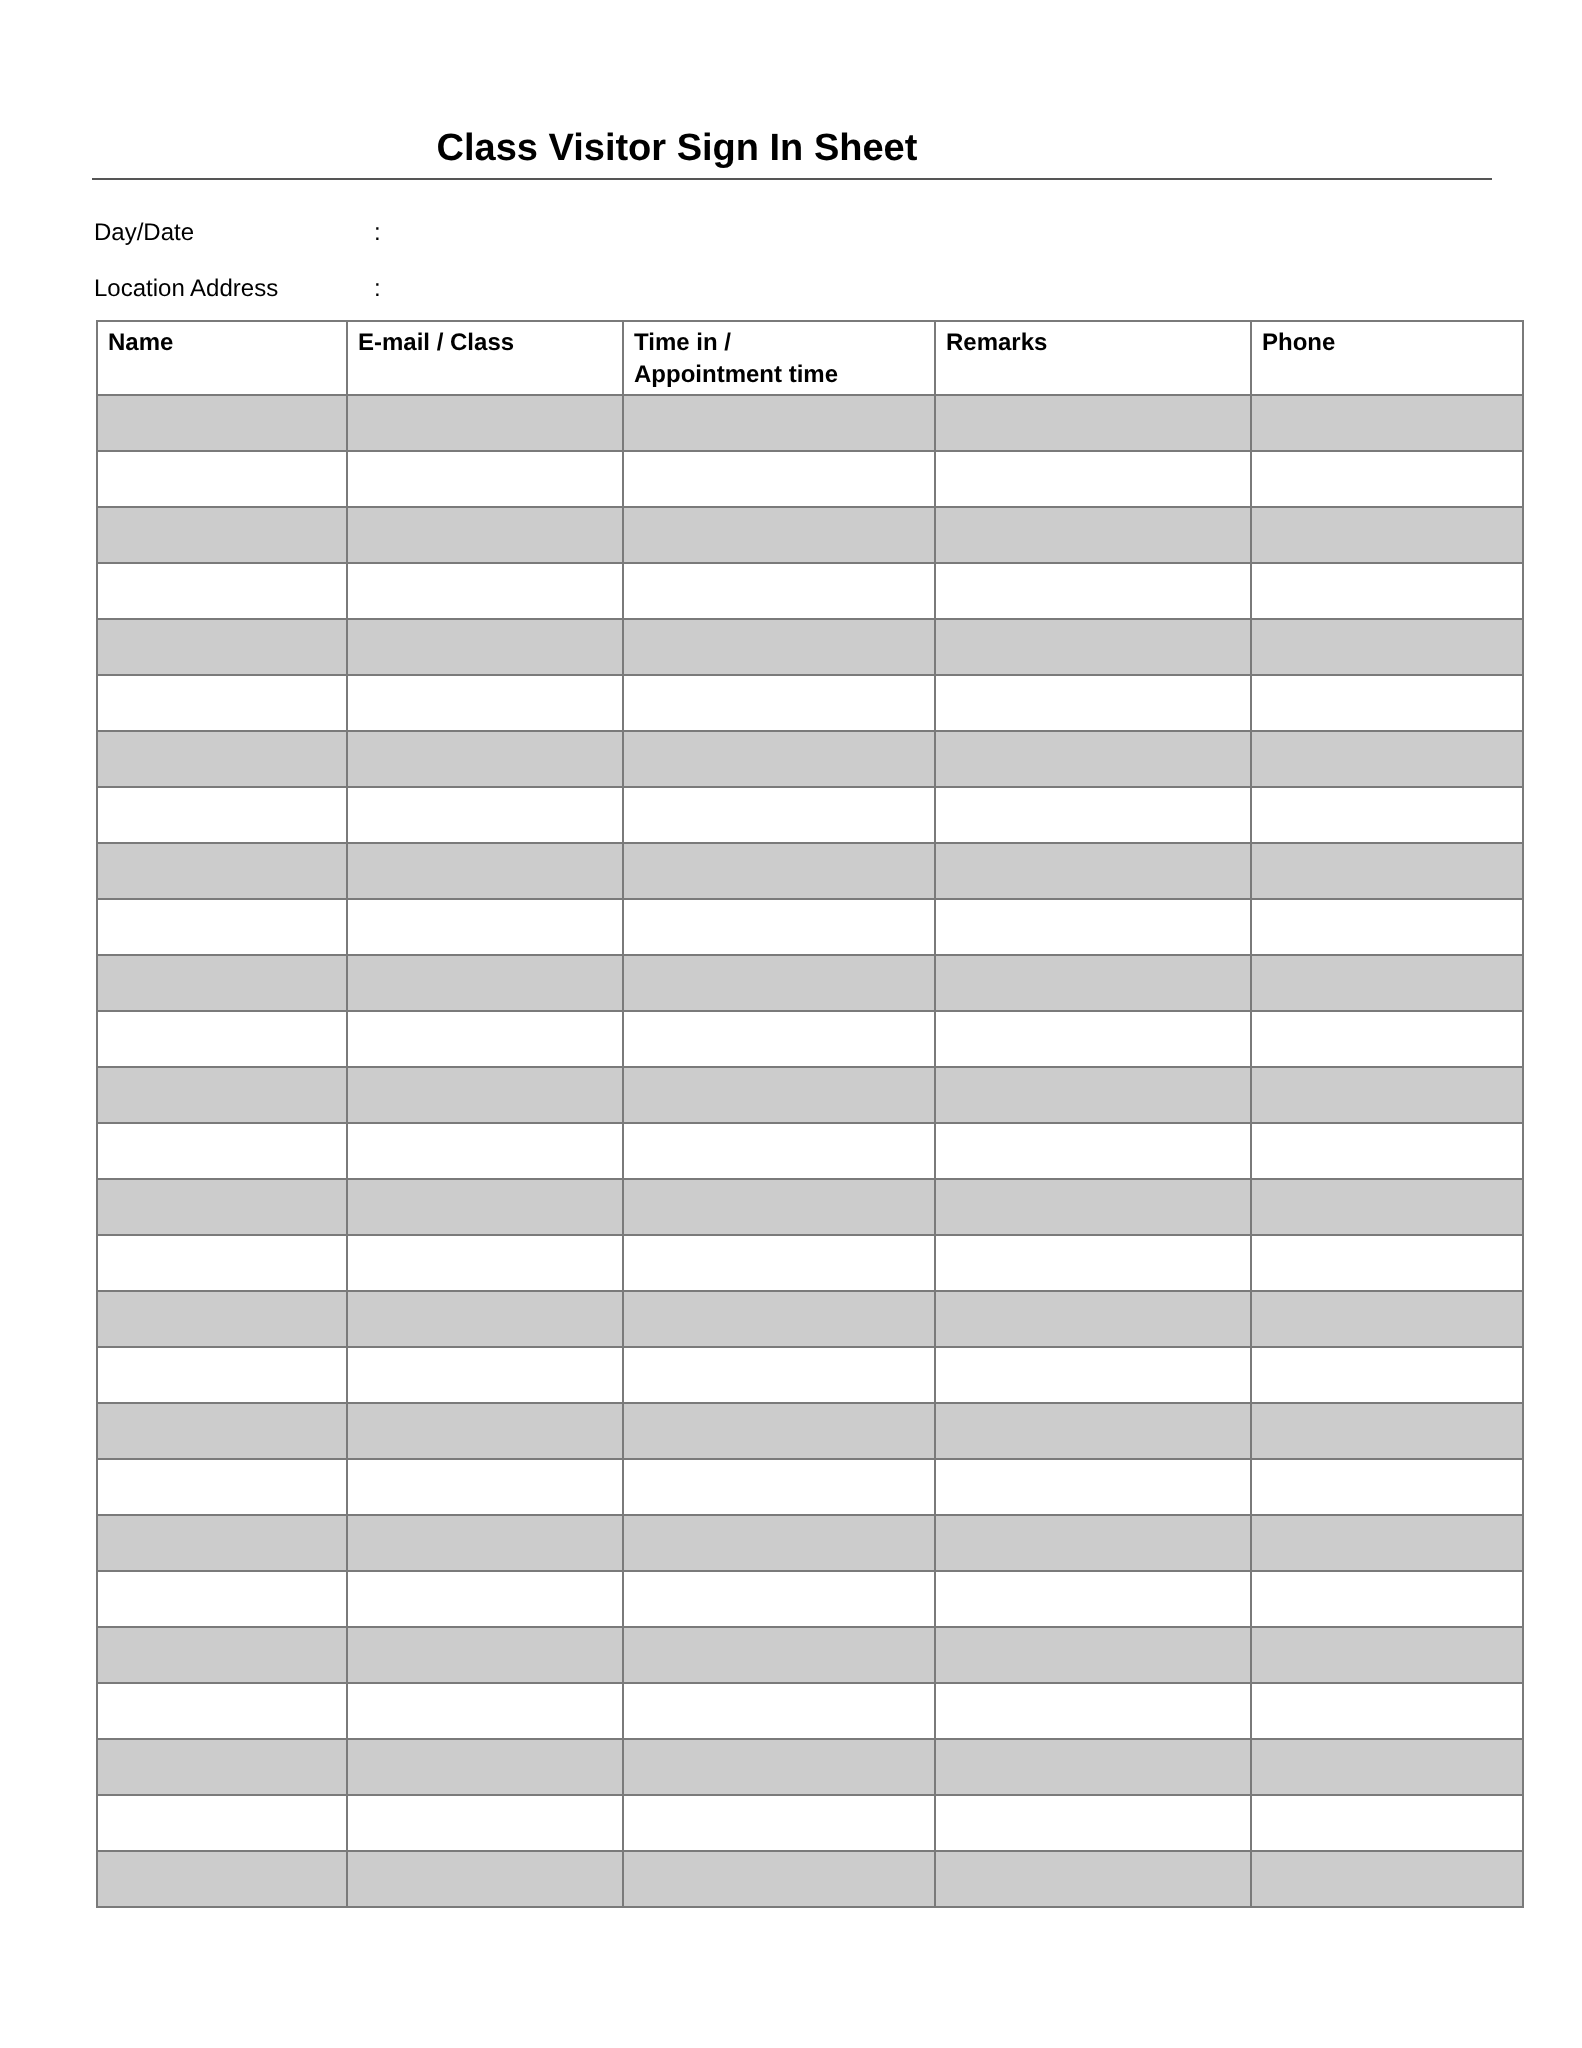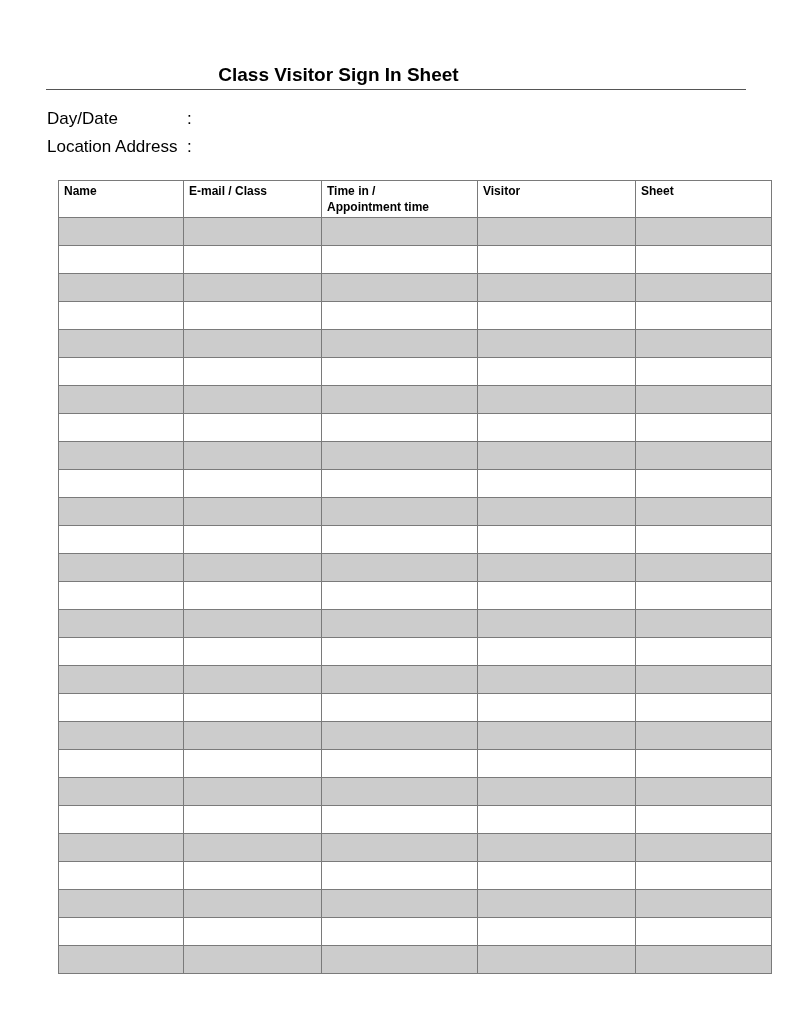--- a/index.html
+++ b/index.html
@@ -1,21 +1,21 @@
 <!DOCTYPE html>
 <html><head>
   <meta charset="utf-8">
   <style>
     html, body { margin: 0; padding: 0; background: #ffffff; }
     body { width: 791px; height: 1024px; position: relative; font-family: "Liberation Sans", "DejaVu Sans", sans-serif; color: #000; }
     .title { position: absolute; left: 0; width: 677px; top: 64px; text-align: center; font-weight: bold; font-size: 19px; }
     .rule { position: absolute; left: 46px; width: 700px; top: 89px; height: 0; border-top: 1.5px solid #555; }
-    .meta { position: absolute; left: 47px; font-size: 17px; }
+    .meta { position: absolute; left: 47px; font-size: 12px; }
     .meta .label { display: inline-block; width: 140px; }
-    table { position: absolute; left: 58px; top: 160px; border-collapse: collapse; width: 713px; table-layout: fixed; margin-top: 20px; }
+    table { position: absolute; left: 48px; top: 160px; border-collapse: collapse; width: 713px; table-layout: fixed; }
     th, td { border: 1px solid #7a7a7a; padding: 0; }
     th { height: 32px; text-align: left; vertical-align: top; font-size: 12px; font-weight: bold; padding: 2px 5px; line-height: 16px; }
     td { height: 27px; }
     tr.gray td { background: #cccccc; }
   </style>
 </head>
 <body>
 
 <div class="title">Class Visitor Sign In Sheet</div>
 <div class="rule"></div>
@@ -33,22 +33,22 @@
     <col style="width:138px">
     <col style="width:156px">
     <col style="width:158px">
     <col style="width:136px">
   </colgroup>
   <thead>
     <tr>
       <th>Name</th>
       <th>E-mail / Class</th>
       <th>Time in /<br>Appointment time</th>
-      <th>Visitor</th>
-      <th>Sheet</th>
+      <th>Remarks</th>
+      <th>Phone</th>
     </tr>
   </thead>
   <tbody id="rows">
       <tr class="gray">
         <td></td>
         <td></td>
         <td></td>
         <td></td>
         <td></td>
       </tr>

